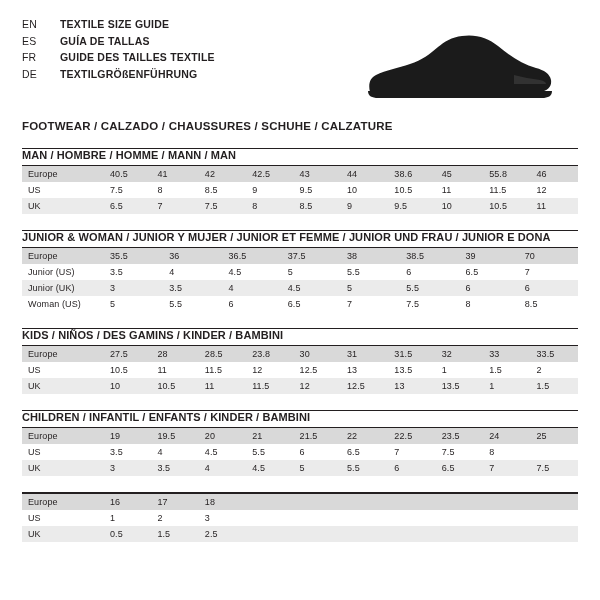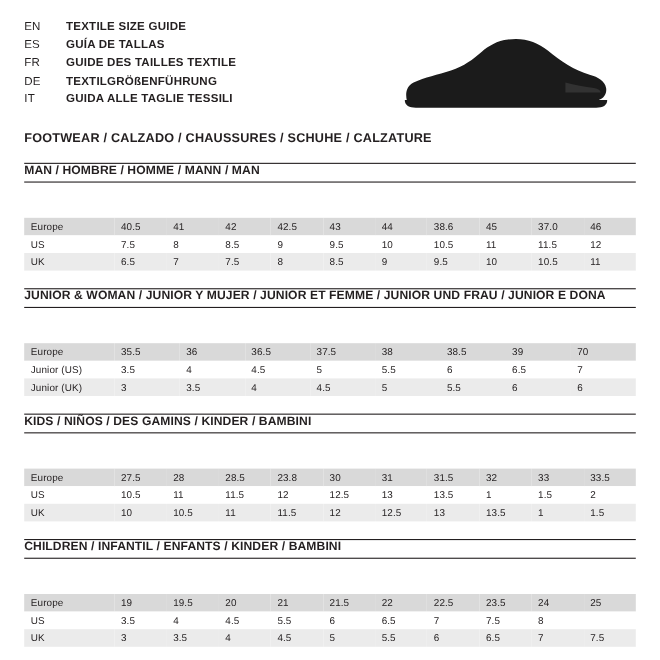--- a/index.html
+++ b/index.html
@@ -69,21 +69,20 @@
     font-size: 11px;
     font-weight: bold;
     letter-spacing: 0.1px;
     padding-bottom: 4px;
   }
   table.size {
     border-collapse: collapse;
     table-layout: fixed;
     width: 100%;
     font-size: 9px;
-    margin-top: 32px;
   }
   table.size td {
     height: 16px;
     padding: 0 0 0 6px;
     line-height: 16px;
     vertical-align: middle;
     letter-spacing: 0.1px;
   }
   table.size tr.shaded td {
     background: #d9d9d9;
@@ -124,24 +123,20 @@
         <td class="lang-code">ES</td>
         <td class="lang-title">GUÍA DE TALLAS</td>
       </tr>
       <tr>
         <td class="lang-code">FR</td>
         <td class="lang-title">GUIDE DES TAILLES TEXTILE</td>
       </tr>
       <tr>
         <td class="lang-code">DE</td>
         <td class="lang-title">TEXTILGRÖßENFÜHRUNG</td>
-      </tr>
-      <tr>
-        <td class="lang-code">IT</td>
-        <td class="lang-title">GUIDA ALLE TAGLIE TESSILI</td>
       </tr>
     </tbody>
       </table>
 
     <div class="shoe-wrap">
       <svg viewBox="0 0 190 70" width="190" height="70" aria-hidden="true">
         <path fill="#1b1b1b" d="M6 58 C4 50 6 44 12 41 C22 36 34 34 46 30 C58 26 66 20 74 13 C80 8 88 3 98 2 C112 0 124 4 134 12 C146 22 158 30 172 34 C180 36 186 40 187 46 C188 52 184 57 176 58 L10 58 Z"></path>
         <path fill="#1b1b1b" d="M4 57 L188 57 C188 62 184 64 178 64 L14 64 C8 64 4 62 4 57 Z"></path>
         <path fill="#ffffff" d="M150 41 C158 43 168 45 176 46 C180 47 182 48 182 50 L150 50 Z" opacity="0.10"></path>
       </svg>
@@ -159,21 +154,21 @@
           <tr class="shaded">
         <td class="rowhead">Europe</td>
         <td>40.5</td>
         <td>41</td>
         <td>42</td>
         <td>42.5</td>
         <td>43</td>
         <td>44</td>
         <td>38.6</td>
         <td>45</td>
-        <td>37.0</td>
+        <td>55.8</td>
         <td>46</td>
       </tr>
       <tr class="plain">
         <td class="rowhead">US</td>
         <td>7.5</td>
         <td>8</td>
         <td>8.5</td>
         <td>9</td>
         <td>9.5</td>
         <td>10</td>
@@ -230,20 +225,31 @@
       <tr class="alt">
         <td class="rowhead">Junior (UK)</td>
         <td>3</td>
         <td>3.5</td>
         <td>4</td>
         <td>4.5</td>
         <td>5</td>
         <td>5.5</td>
         <td>6</td>
         <td>6</td>
+      </tr>
+      <tr class="plain">
+        <td class="rowhead">Woman (US)</td>
+        <td>5</td>
+        <td>5.5</td>
+        <td>6</td>
+        <td>6.5</td>
+        <td>7</td>
+        <td>7.5</td>
+        <td>8</td>
+        <td>8.5</td>
       </tr>
     </tbody>
       </table>
   </div>
 
   <div class="group">
     <div class="divider"></div>
     <div class="group-label">KIDS / NIÑOS / DES GAMINS / KINDER / BAMBINI</div>
     <div class="divider"></div>
     <table class="size">

